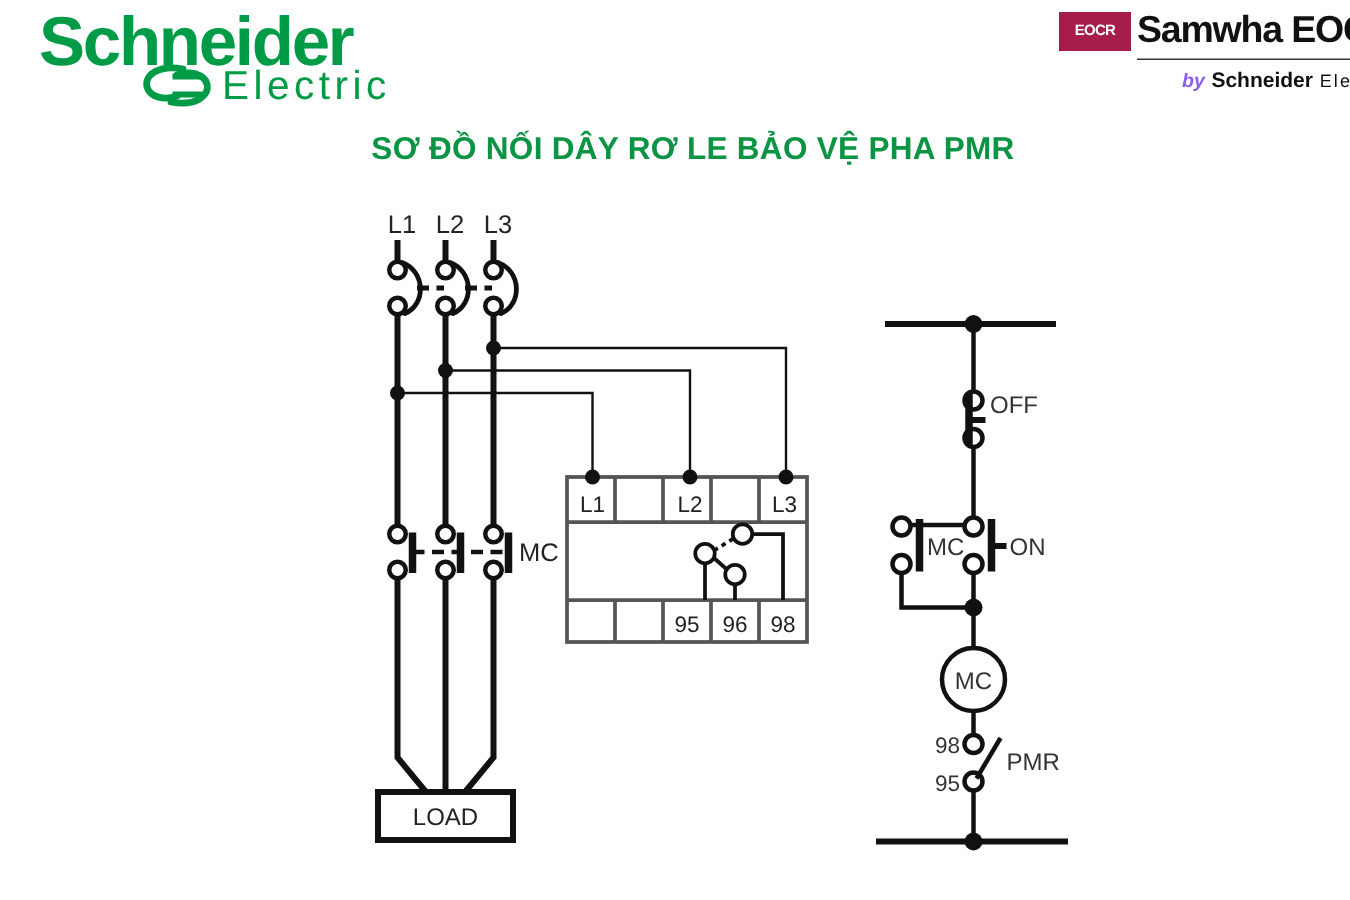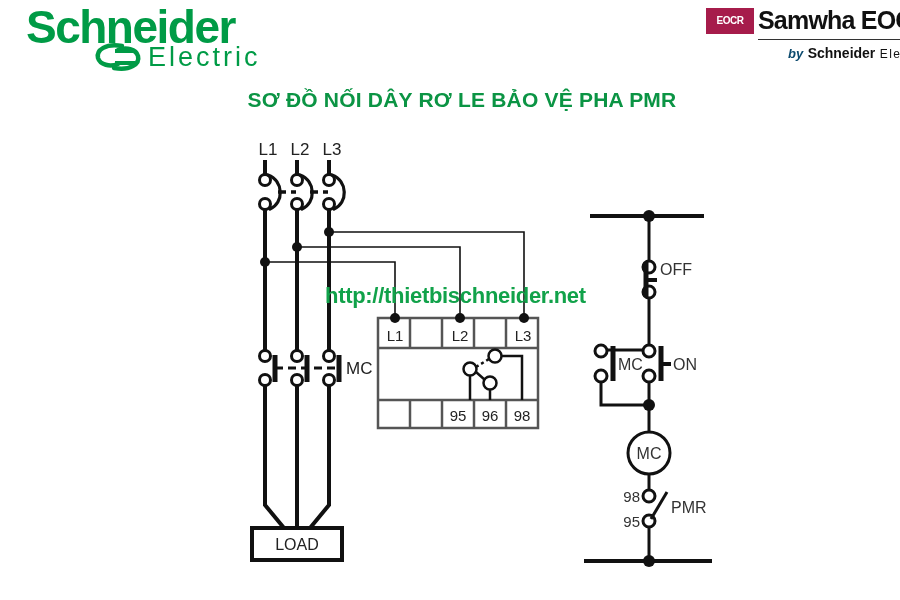--- a/index.html
+++ b/index.html
@@ -108,21 +108,21 @@
     left: 82px;
     top: 38px;
     white-space: nowrap;
     line-height: 18px;
   }
   .eocr-sub .by {
     font-family: "Liberation Sans", sans-serif;
     font-weight: bold;
     font-style: italic;
     font-size: 13px;
-    color: #0c4a6e;
+    color: #8b5cf6;
   }
   .eocr-sub .sch {
     font-family: "Liberation Sans", sans-serif;
     font-weight: bold;
     font-size: 14px;
     color: #111111;
   }
   .eocr-sub .ele {
     font-family: "Liberation Sans", sans-serif;
     font-weight: normal;
@@ -379,15 +379,14 @@
       <text x="628" y="527" font-family="Liberation Sans, sans-serif" font-size="15" fill="#333" text-anchor="end">95</text>
       <text x="659" y="513" font-family="Liberation Sans, sans-serif" font-size="16" fill="#333">PMR</text>
     </g>
 
     <line x1="637" y1="527" x2="637" y2="561" stroke="#111" stroke-width="3"></line>
 
     <line x1="572" y1="561" x2="700" y2="561" stroke="#111" stroke-width="4"></line>
     <circle cx="637" cy="561" r="6" fill="#111"></circle>
   </svg>
 
-  <div class="watermark">http://thietbischneider.net</div>
 
 </div>
 
 </body></html>

